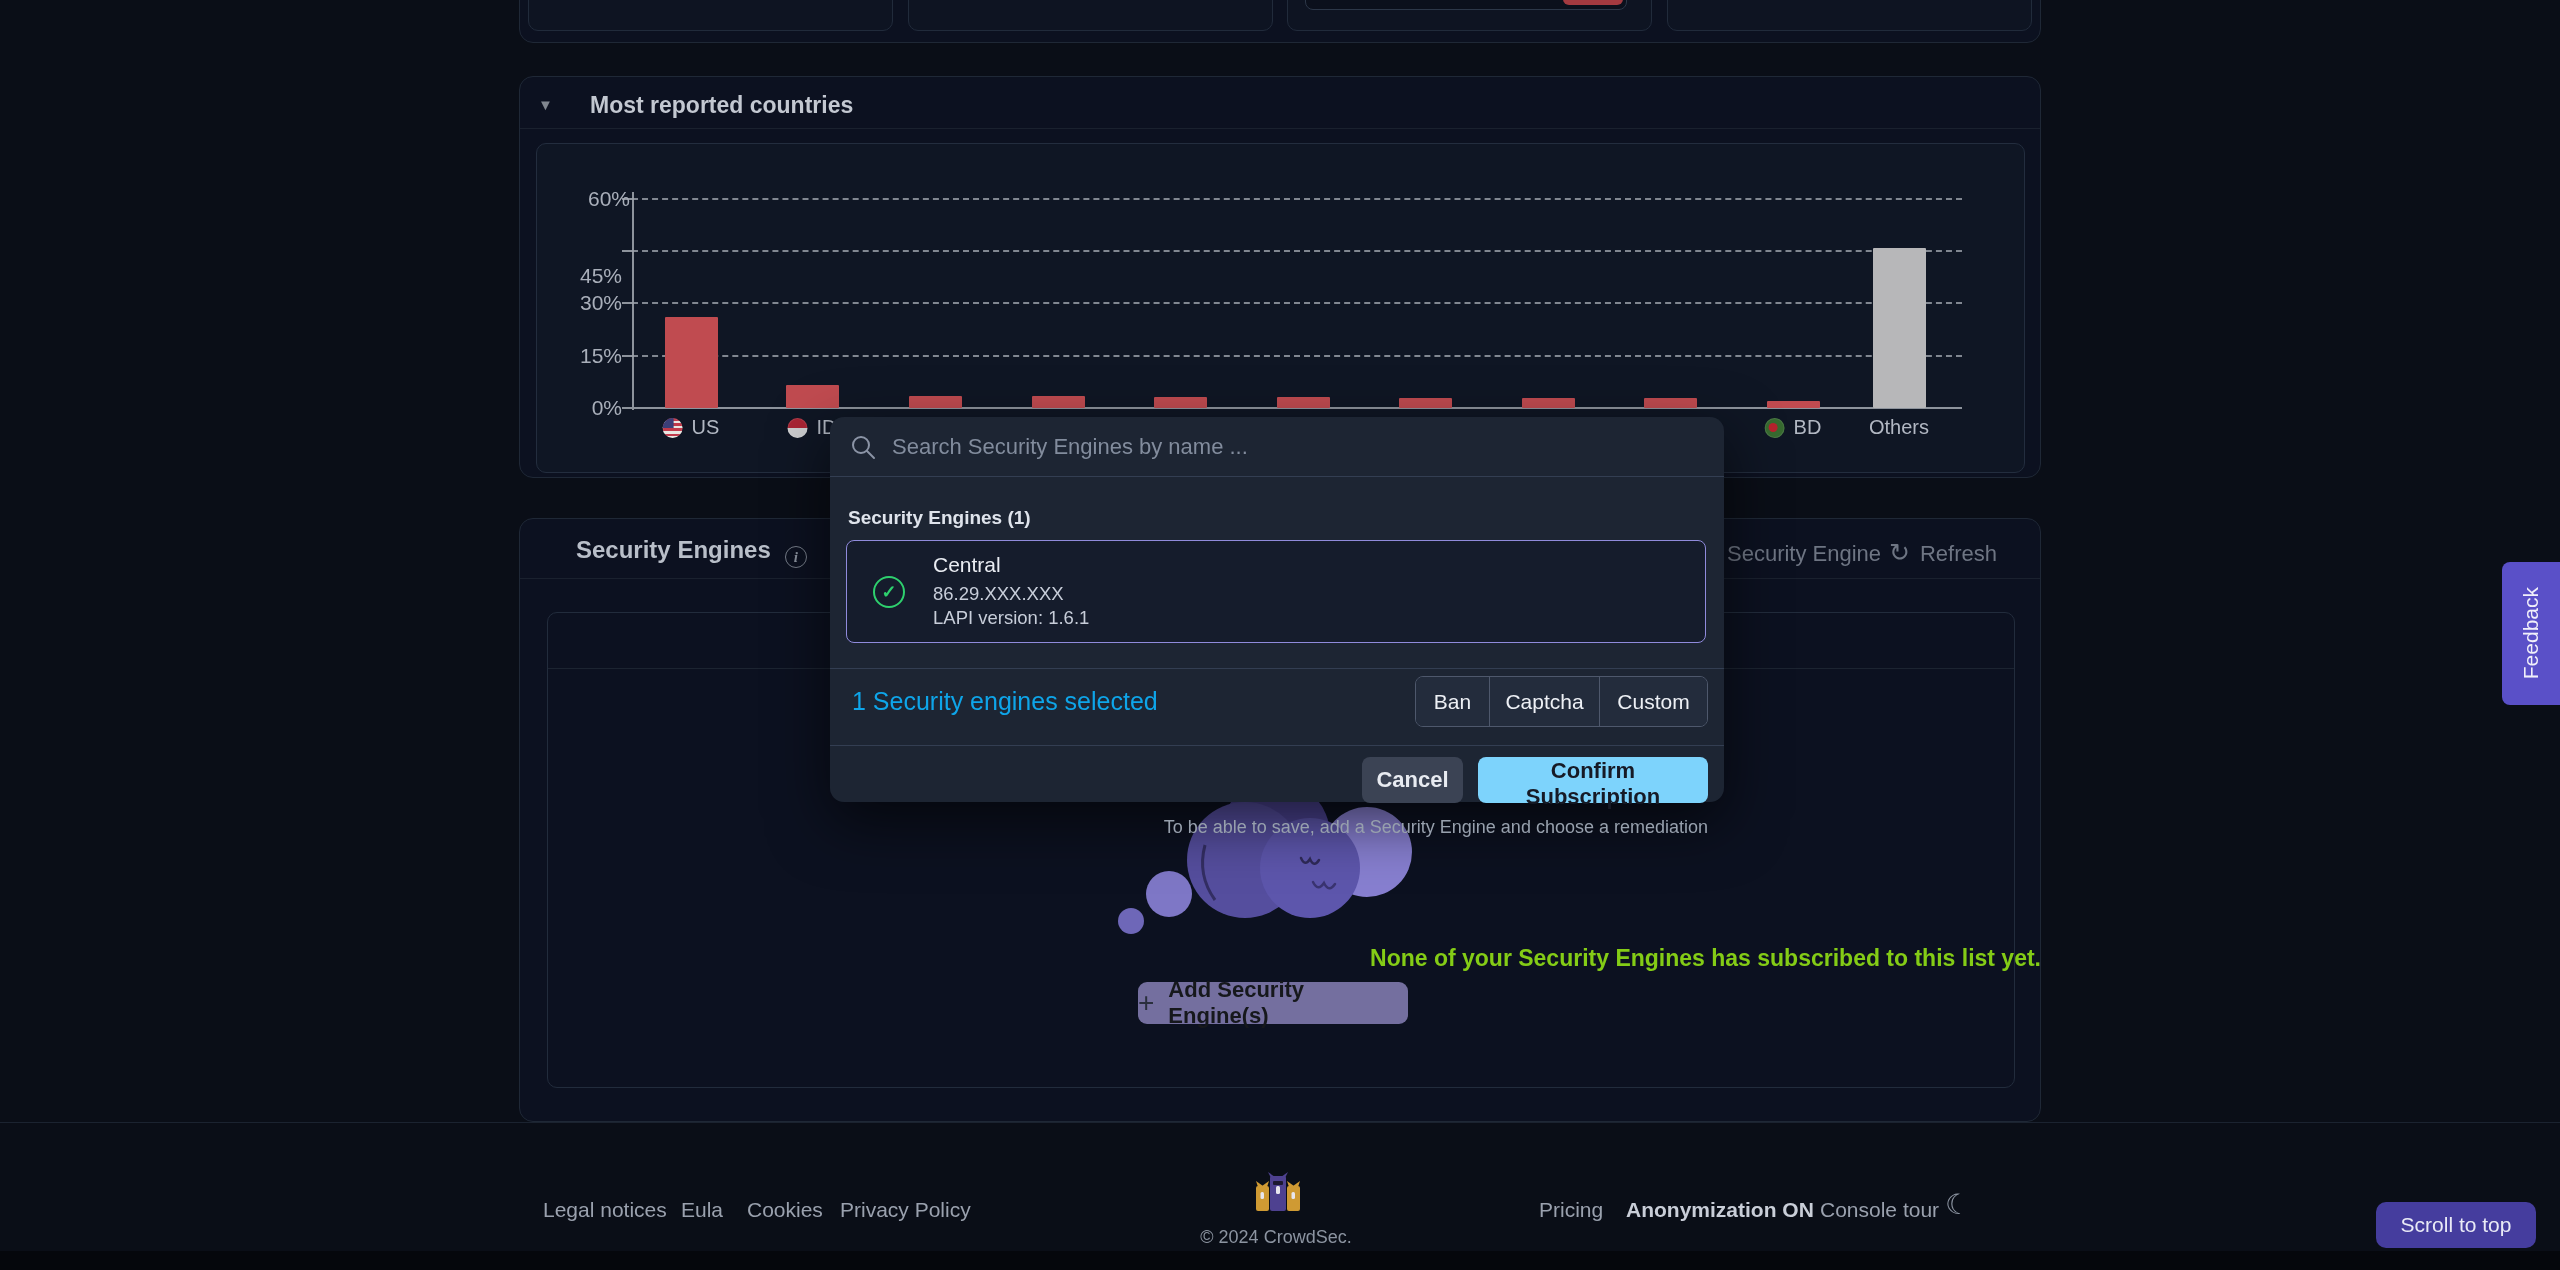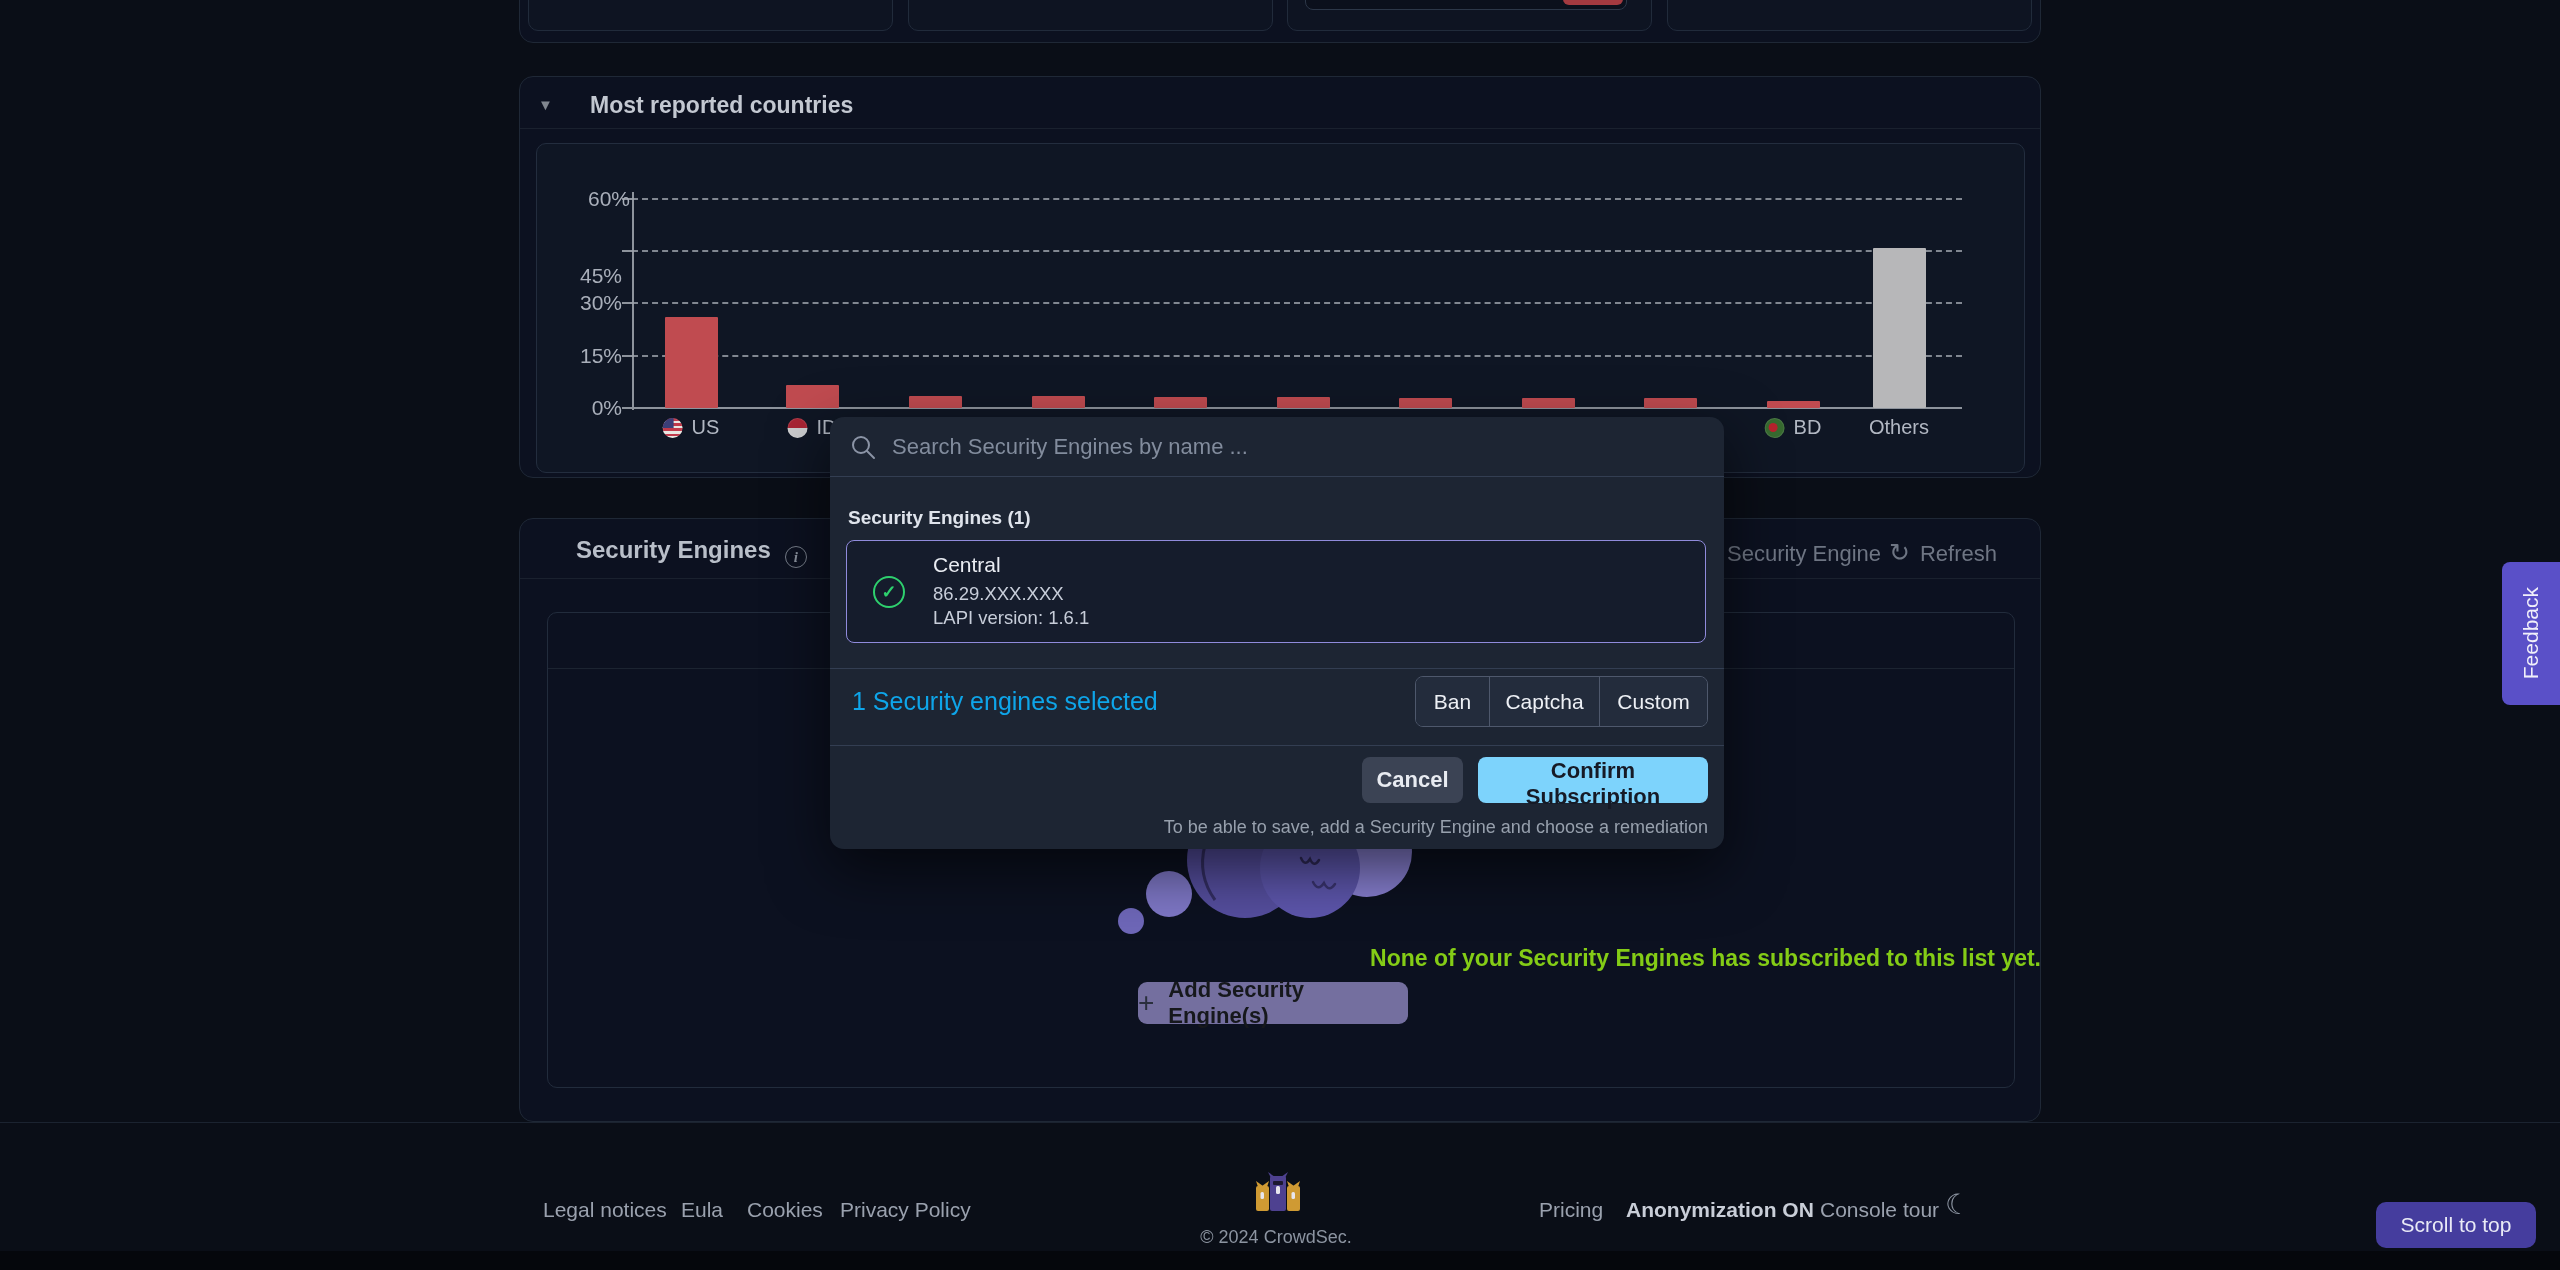--- a/index.html
+++ b/index.html
@@ -37,21 +37,21 @@
   .dim-link{position:absolute;font-size:22px;color:#6e7583;white-space:nowrap;}
   .info-i{display:inline-block;width:22px;height:22px;border:1.5px solid #767d89;border-radius:50%;
           font-family:"Liberation Serif",serif;font-style:italic;font-weight:bold;font-size:15px;color:#8a919d;
           text-align:center;line-height:21px;vertical-align:-4px;margin-left:14px;box-sizing:border-box;}
   .empty-msg{position:absolute;text-align:right;font-size:23px;font-weight:bold;color:#84cc16;}
   .add-btn{position:absolute;background:#746f9f;border-radius:9px;display:flex;align-items:center;justify-content:center;gap:14px;cursor:pointer;}
   .add-btn .plus{font-size:28px;font-weight:400;color:#2a2f3d;line-height:1;}
   .add-btn .lbl{font-size:22px;font-weight:bold;color:#16181c;}
 
   
-  .modal{position:absolute;left:830px;top:417px;width:894px;height:432px;background:#1d2533;border-radius:14px;
+  .modal{position:absolute;left:830px;top:417px;width:894px;height:385px;background:#1d2533;border-radius:14px;
          box-shadow:0 20px 60px rgba(0,0,0,.6);z-index:30;box-sizing:border-box;}
   .m-search{position:absolute;top:0;left:0;right:0;height:59px;display:flex;align-items:center;padding:0 20px;box-sizing:border-box;}
   .m-search input{flex:1;background:transparent;border:none;outline:none;font-size:22px;color:#cfd6e2;margin-left:14px;font-family:inherit;}
   .m-search input::placeholder{color:#828c9d;}
   .m-div{position:absolute;left:0;right:0;height:1px;background:#333e52;}
   .m-label{position:absolute;left:18px;top:90px;font-size:19px;font-weight:bold;color:#dfe4ec;}
   .m-card{position:absolute;left:16px;top:123px;width:860px;height:103px;background:#151c2c;border:1.5px solid #908bdc;border-radius:8px;
           display:flex;align-items:center;box-sizing:border-box;cursor:pointer;}
   .check{width:32px;height:32px;border:2px solid #2ed06e;border-radius:50%;margin-left:26px;flex:none;
          display:flex;align-items:center;justify-content:center;color:#2ed06e;font-size:18px;font-weight:bold;box-sizing:border-box;}

